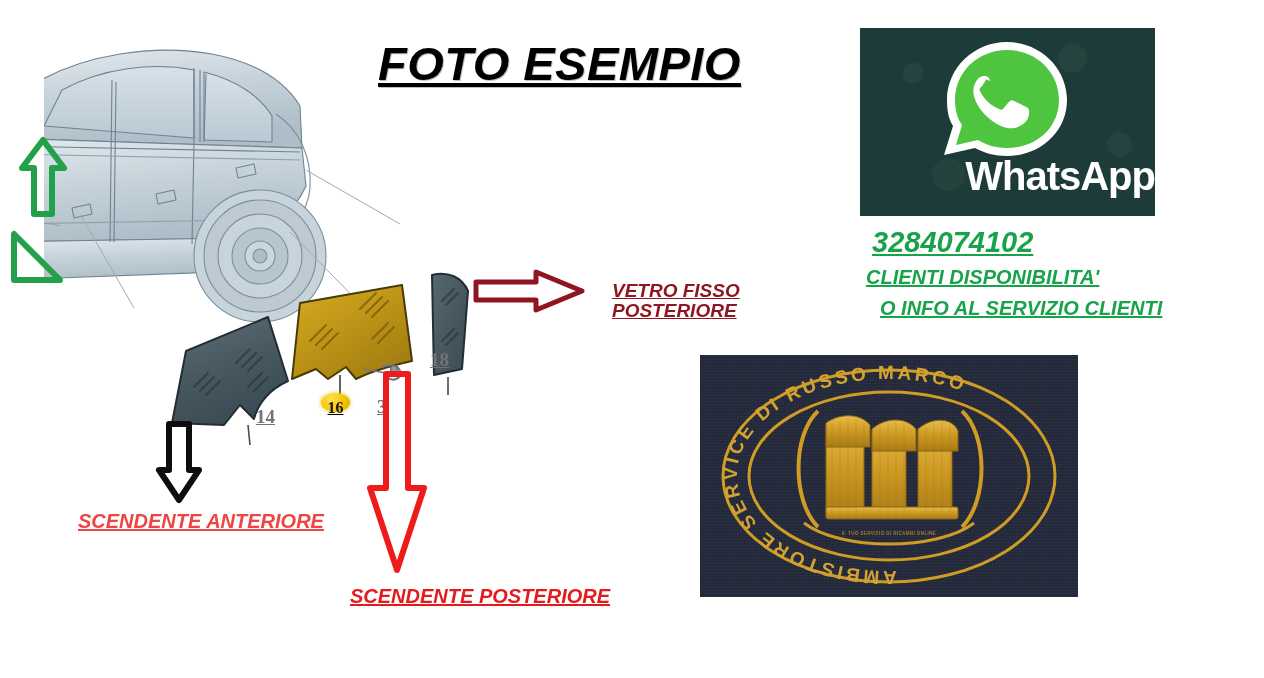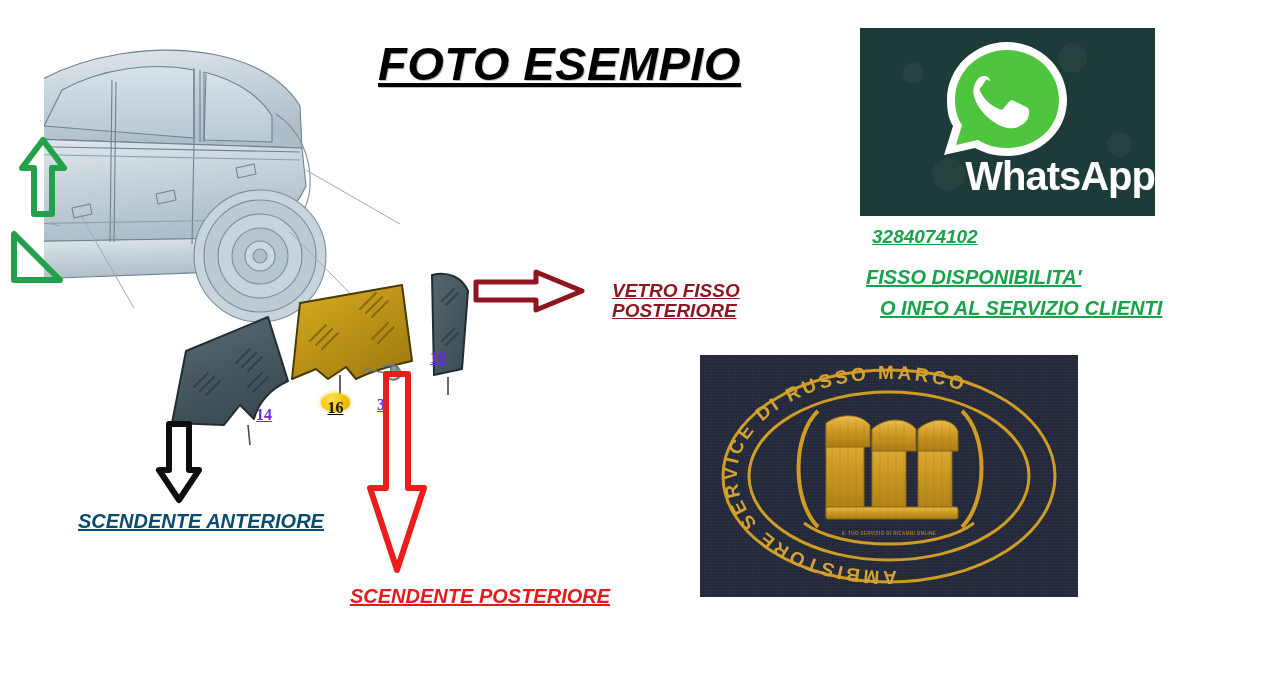--- a/index.html
+++ b/index.html
@@ -22,36 +22,36 @@
   }
 
   
   #car-wrap{left:44px; top:18px; width:360px; height:310px;}
   #car-wrap svg{display:block;}
 
   
   .anno{font-weight:bold;font-style:italic;white-space:nowrap;}
   #lbl-vfa{left:12px; top:110px; font-size:20px; color:#18a34a;}
   #lbl-vfp{left:612px; top:281px; font-size:19px; color:#8f1520; line-height:20px; white-space:pre-line;}
-  #lbl-sa{left:78px; top:510px; font-size:20px; color:#0c4a6e;text-align:center;}
+  #lbl-sa{left:78px; top:510px; font-size:20px; color:#ef4444;text-align:center;}
   #lbl-sp{left:350px; top:585px; font-size:20px; color:#e51b1b;}
 
   
   #arrow-green{left:18px; top:136px;}
   #tri-green{left:8px;  top:228px;}
   #arrow-black{left:155px; top:420px;}
   #arrow-red{left:366px; top:370px;}
   #arrow-darkred{left:472px; top:268px;}
 
   
   #parts{left:150px; top:255px; width:340px; height:210px;}
 
   .partnum{
     font-family:"Liberation Serif", serif;
-    font-weight:bold; font-size:16px; color:#6d28d9;
+    font-weight:bold; font-size:19px; color:#737373;
   }
   #n14{left:236px; top:406px;margin-left:20px;}
   #n17{left:377px; top:396px;}
   #n18{left:430px; top:349px;}
   #badge16{
     left:321px; top:393px; width:29px; height:19px;
     border-radius:50%;
     background:radial-gradient(circle at 35% 30%, #ffe14f 0%, #f5c500 55%, #d9a900 100%);
     box-shadow:0 0 4px rgba(230,190,0,.9);
   }
@@ -75,21 +75,21 @@
       radial-gradient(circle at 55% 50%, rgba(255,255,255,.03) 0 20px, transparent 21px);
   }
   #wa-logo{position:absolute;left:52px;top:8px;}
   #wa-word{
     position:absolute;left:0;right:0;top:126px;text-align:right;
     color:#fff;font-size:40px;font-weight:bold;letter-spacing:-1px;
   }
 
   
   .contact{font-weight:bold;font-style:italic;color:#18a34a;white-space:nowrap;}
-  #phone{left:872px; top:226px; font-size:19px;}
+  #phone{left:872px; top:226px; font-size:29px;}
   #ct1{left:866px; top:266px; font-size:20px;}
   #ct2{left:866px; top:297px; font-size:20px;margin-left:14px;}
 
   
   #logo-box{
     left:700px; top:355px; width:378px; height:242px;
     background:#252b3d; overflow:hidden;
   }
   #logo-box .fabric{
     position:absolute;inset:0;
@@ -289,21 +289,21 @@
                  C100,64 99,64 97,66 C95,68 92,72 91,73
                  C90,74 89,74 87,73 C85,72 80,70 75,65
                  C71,61 69,57 68,55 C67,53 68,52 69,51
                  C70,50 71,49 72,47 C73,46 73,45 74,44 C75,42 79,47 78,44 Z" fill="#ffffff"></path>
       </svg>
     </div>
     <div id="wa-word">WhatsApp</div>
   </div>
 
   <div class="abs contact" id="phone">3284074102</div>
-  <div class="abs contact" id="ct1">FISSO DISPONIBILITA'</div>
+  <div class="abs contact" id="ct1">CLIENTI DISPONIBILITA'</div>
   <div class="abs contact" id="ct2">O INFO AL SERVIZIO CLIENTI</div>
 
   <div class="abs" id="logo-box">
     <div class="fabric"></div>
     <svg width="378" height="242" viewBox="0 0 378 242">
       <defs>
         <path id="ringpath" d="M 189,216 A 152,96 0 1 1 189.1,216"></path>
         <linearGradient id="goldm" x1="0" y1="0" x2="0" y2="1">
           <stop offset="0%" stop-color="#e8bc4d"></stop>
           <stop offset="45%" stop-color="#cf9c24"></stop>

